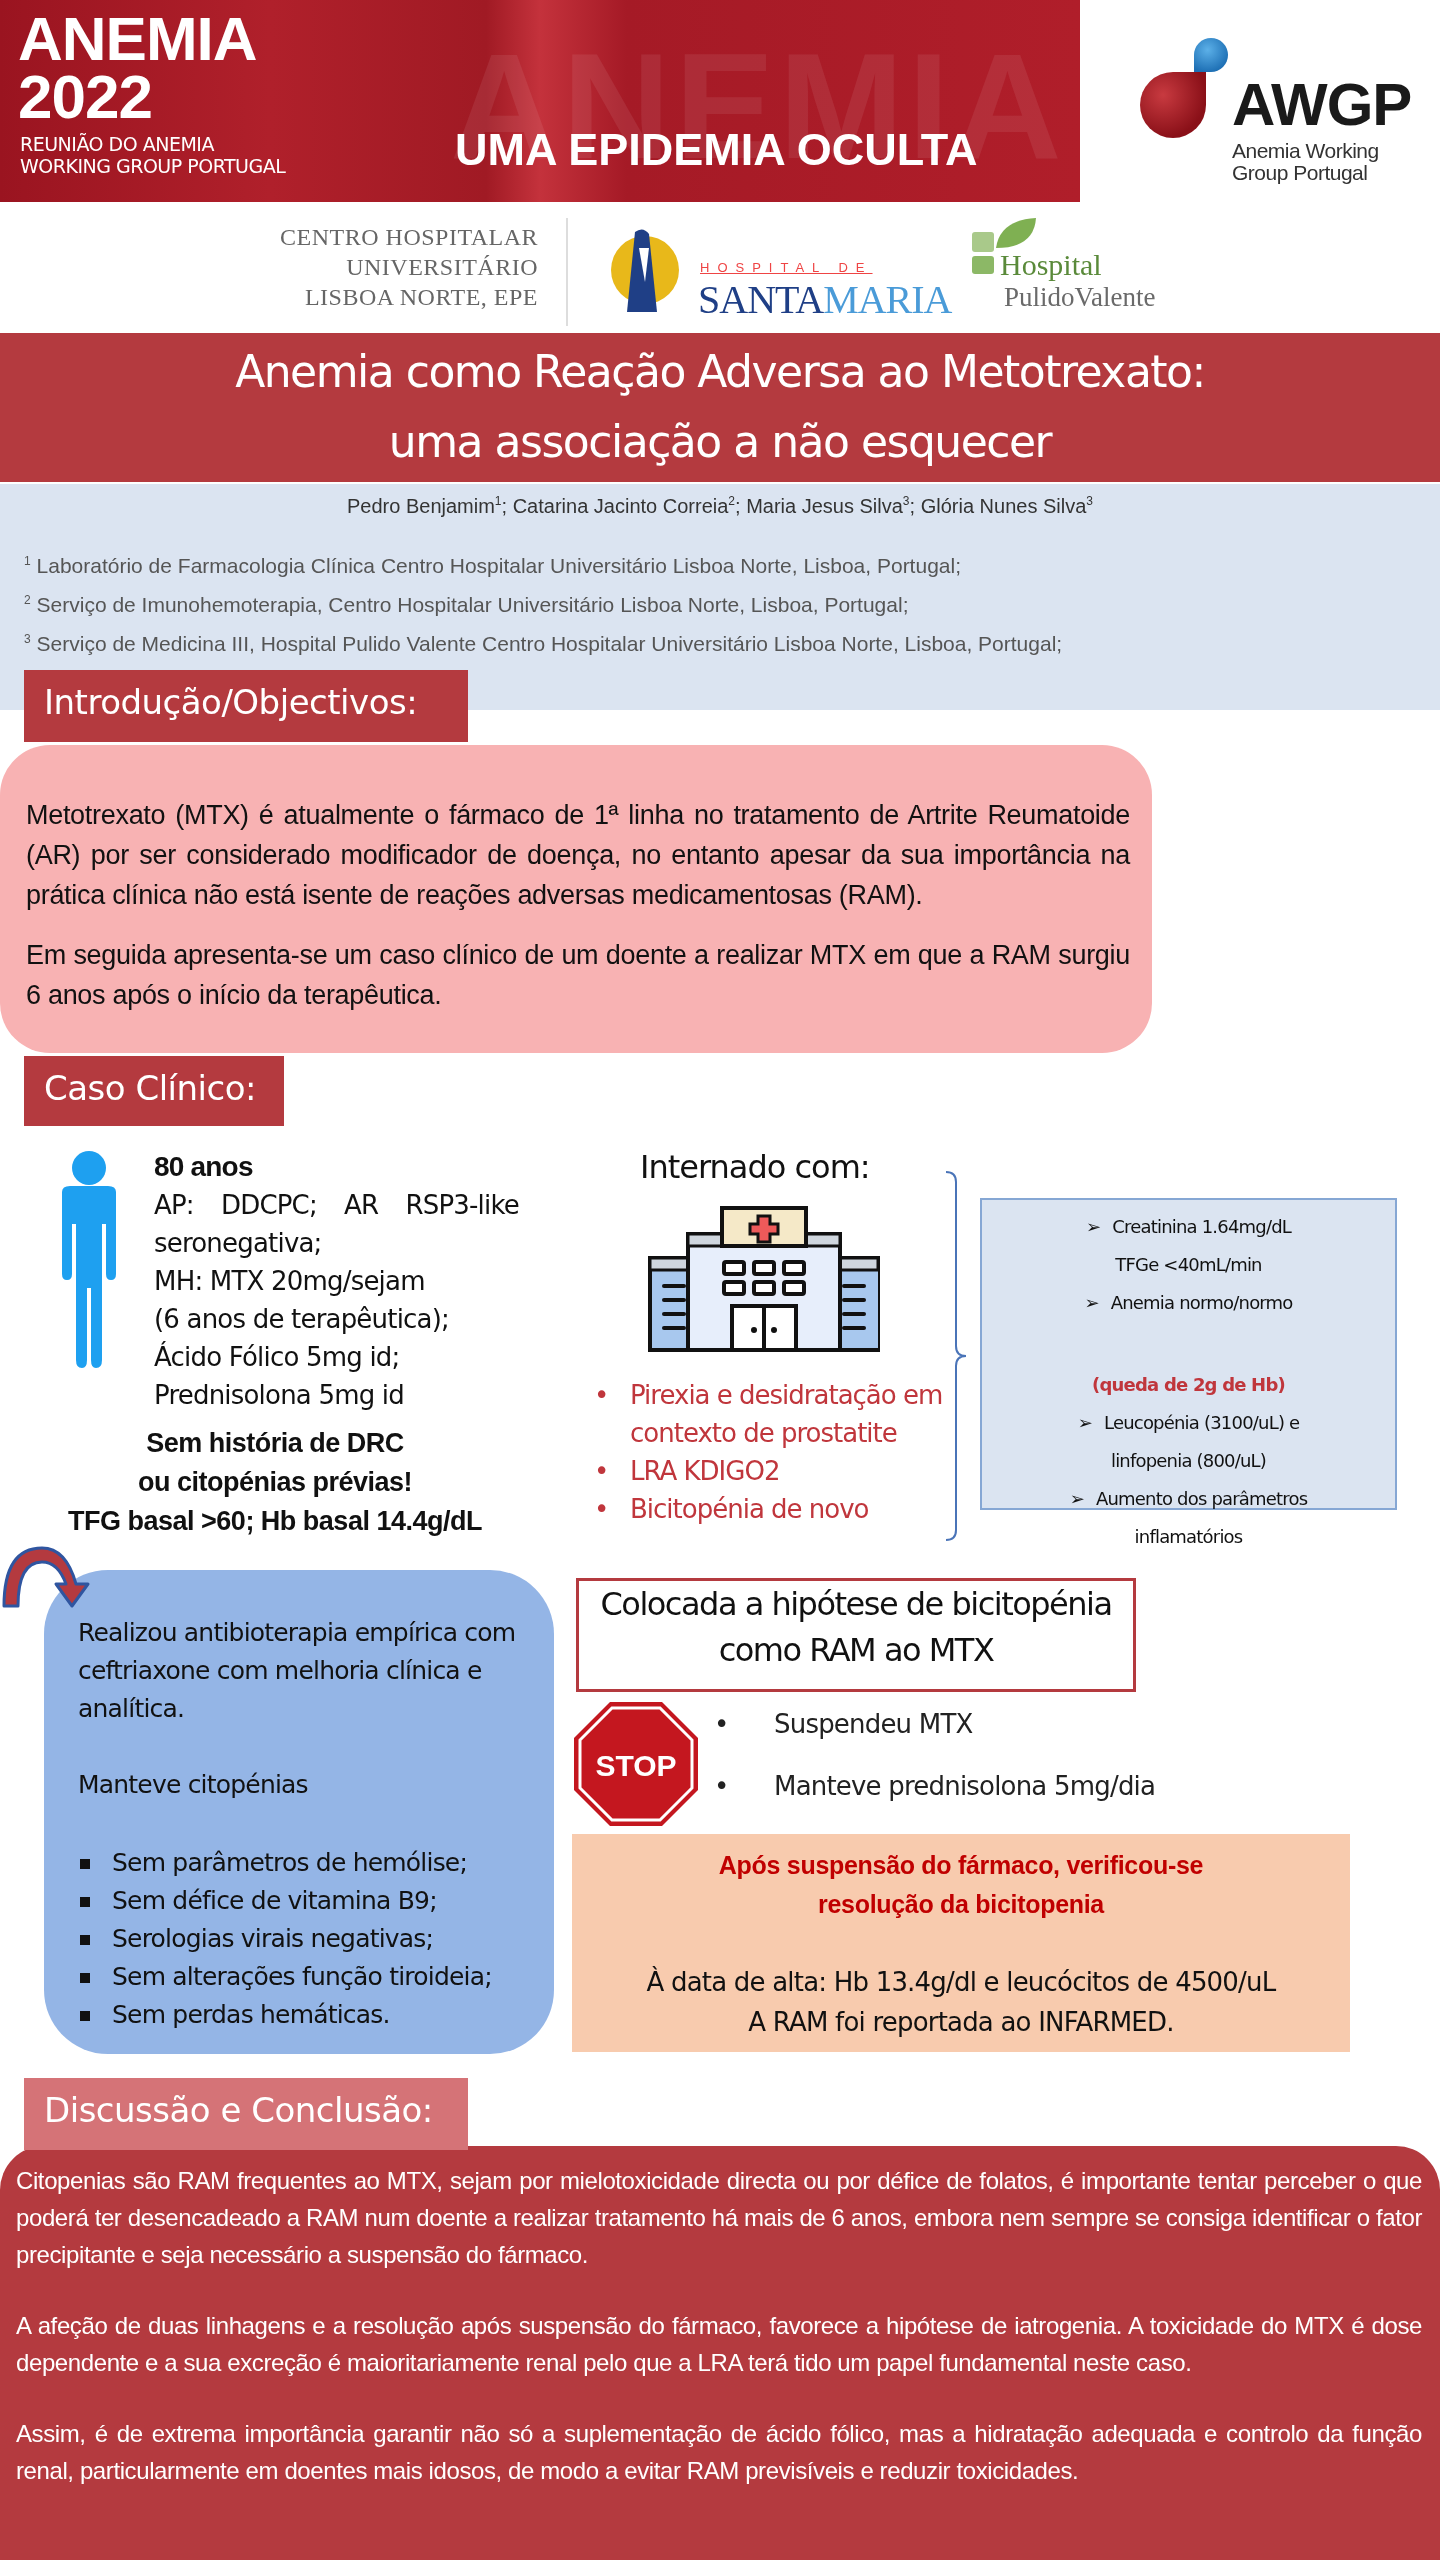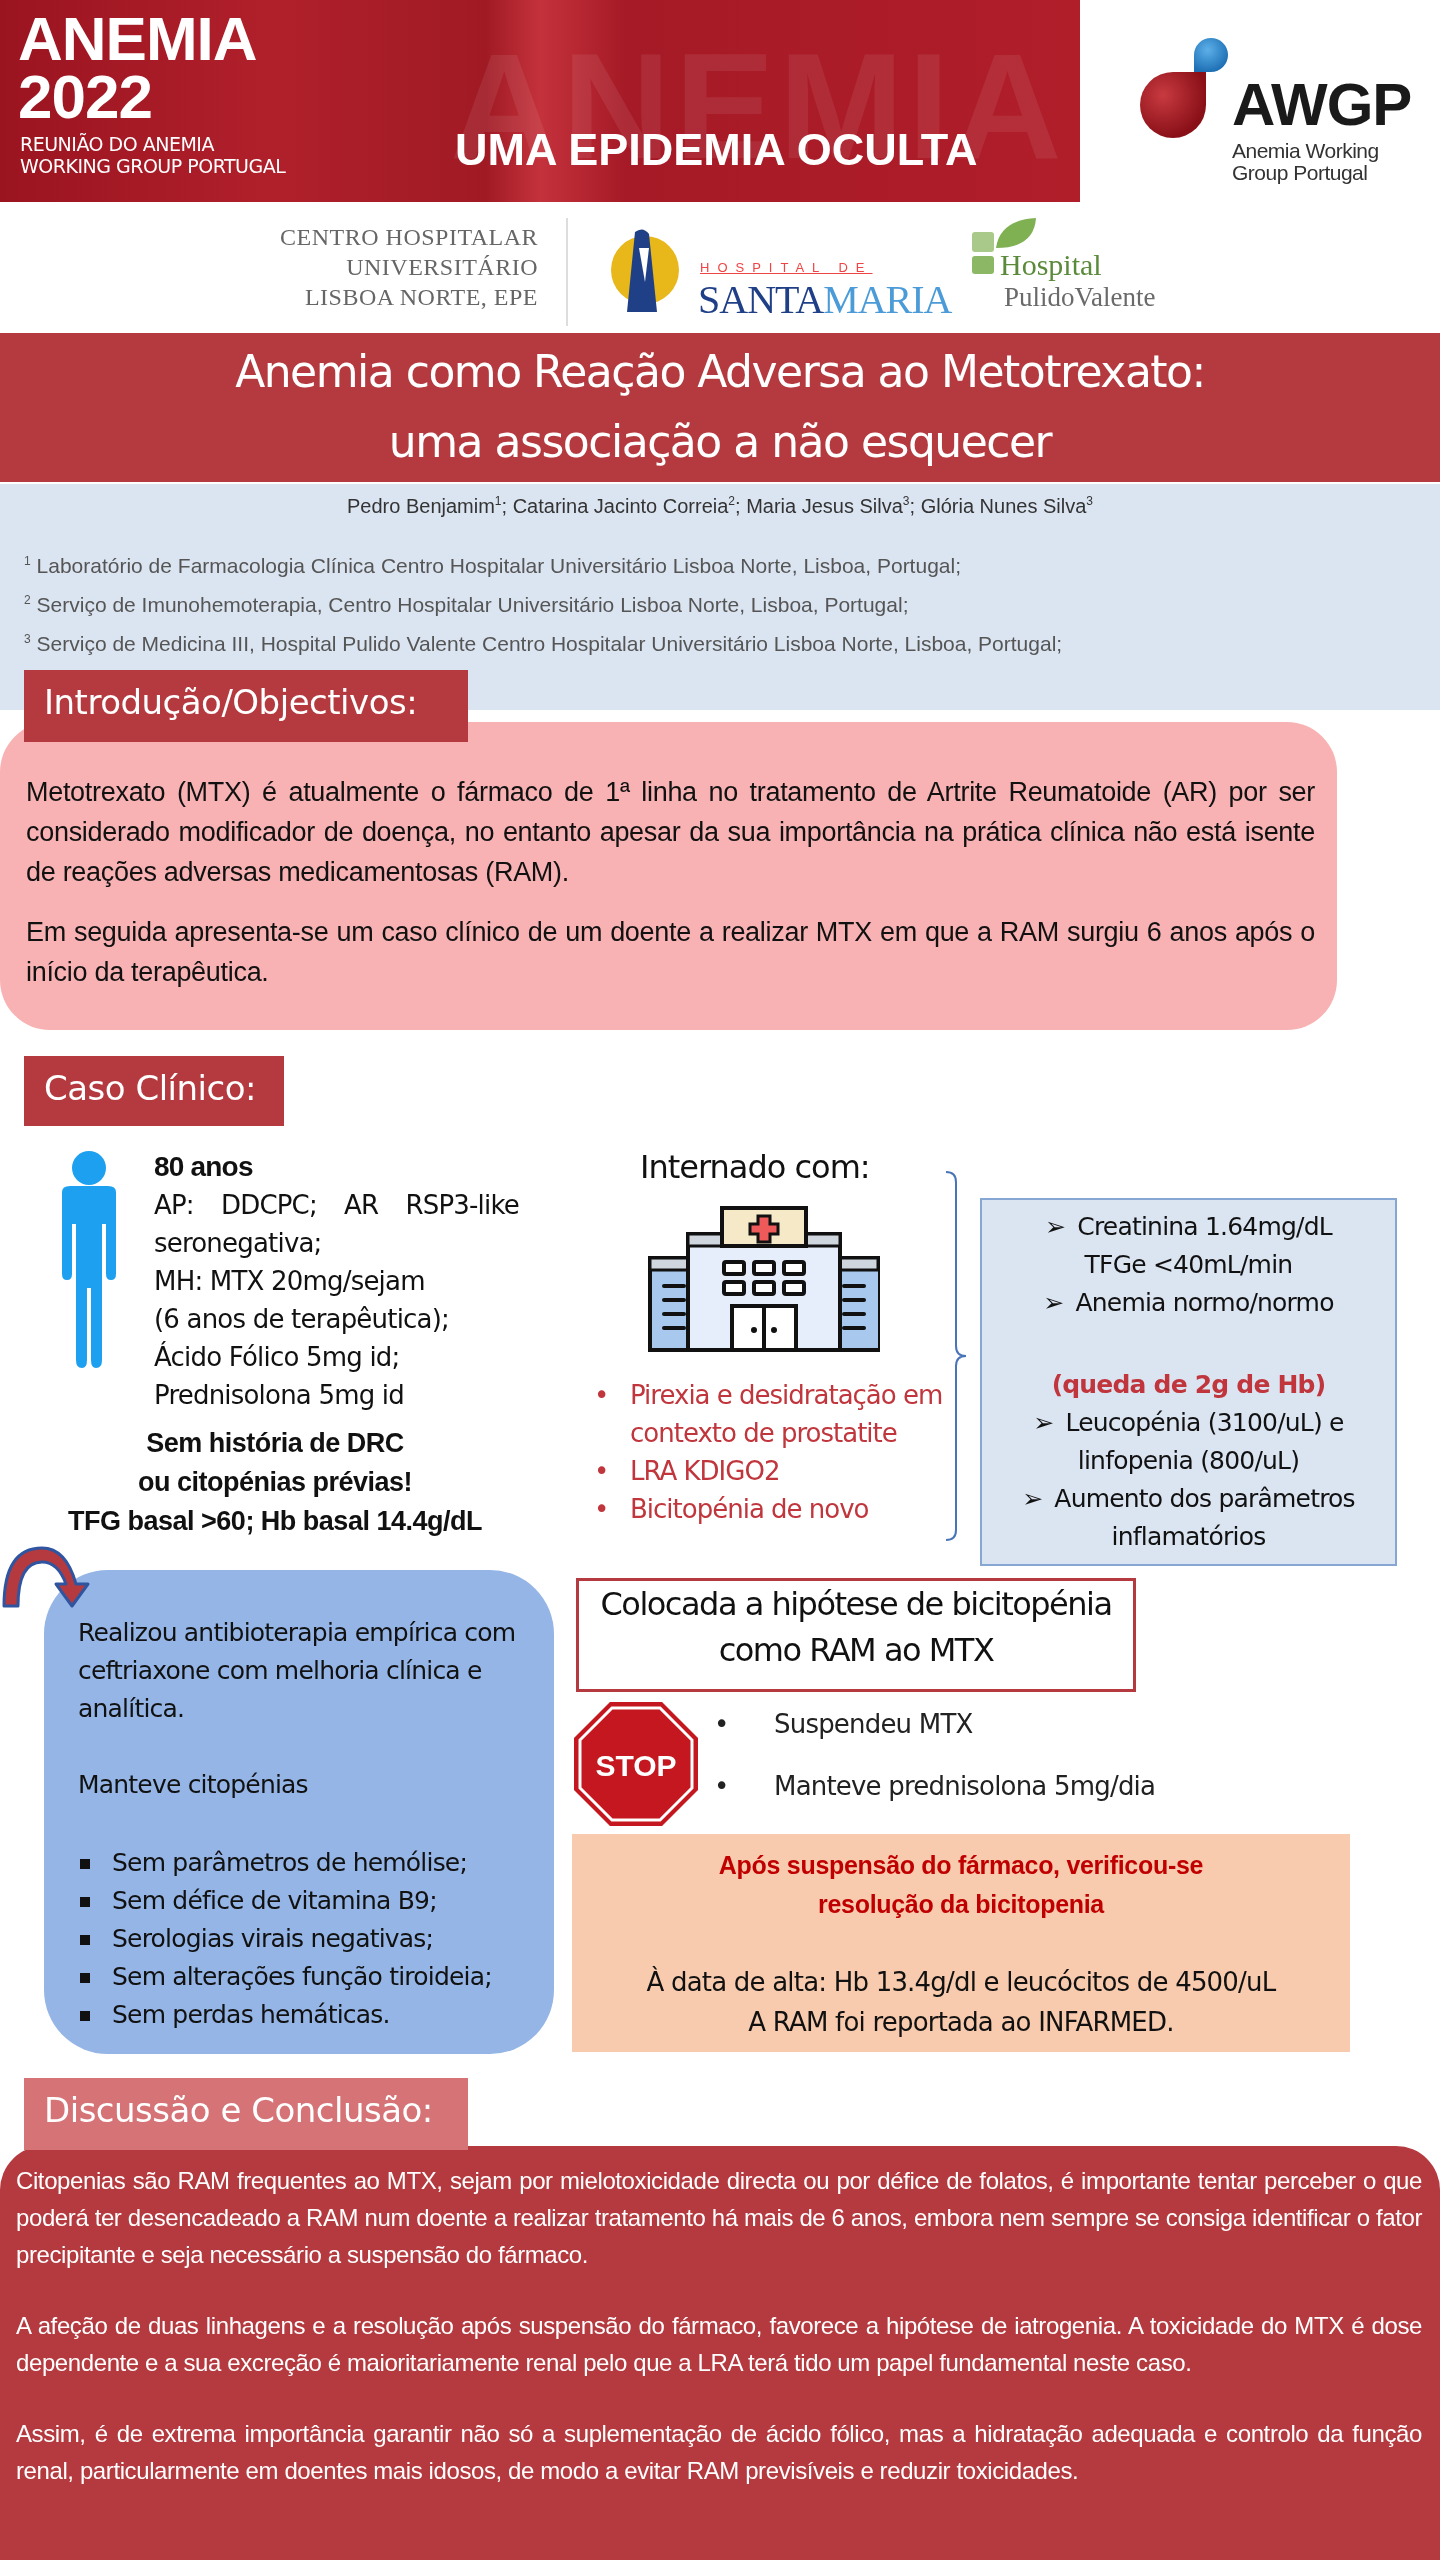--- a/index.html
+++ b/index.html
@@ -40,39 +40,39 @@
   .authors { position: absolute; left: 0; width: 100%; top: 10px; text-align: center; font-size: 20px; color: #333; font-family: "Liberation Sans", sans-serif; }
   .affils { position: absolute; left: 24px; top: 60px; font-size: 21px; line-height: 34px; color: #555; font-family: "Liberation Sans", sans-serif; }
   .affils sup, .authors sup { font-size: 12px; }
 
   
   .sec-head { background: #b43a3f; color: #fff; font-family: "DejaVu Sans", sans-serif; font-size: 34px; padding: 12px 20px; letter-spacing: -0.5px; }
   .sec-head.light { background: #d57377; }
 
   
   .intro-head { left: 24px; top: 670px; width: 444px; height: 72px; }
-  .intro-box { left: 0; top: 722px; width: 1337px; height: 308px; background: #f8b2b3; border-radius: 50px; padding: 32px 22px 0 26px; }
+  .intro-box { left: 0; top: 745px; width: 1152px; height: 308px; background: #f8b2b3; border-radius: 50px; padding: 32px 22px 0 26px; }
   .intro-box p { font-size: 27px; line-height: 40px; text-align: justify; font-family: "Liberation Sans", sans-serif; color: #111; letter-spacing: -0.3px; }
   .intro-box p + p { margin-top: 20px; }
 
   
   .case-head { left: 24px; top: 1056px; width: 260px; height: 70px; }
   .person { left: 56px; top: 1148px; width: 66px; height: 220px; }
   .case-text { left: 154px; top: 1148px; width: 365px; font-size: 26px; line-height: 38px; font-family: "DejaVu Sans", sans-serif; text-align: justify; color: #111; letter-spacing: -0.8px; }
   .case-text .age { font-weight: bold; font-family: "Liberation Sans", sans-serif; font-size: 28px; }
   .case-note { left: 60px; top: 1424px; width: 430px; text-align: center; font-weight: bold; font-size: 27px; line-height: 39px; font-family: "Liberation Sans", sans-serif; color: #111; letter-spacing: -0.5px; }
 
   .intern-title { left: 640px; top: 1148px; font-size: 32px; font-family: "DejaVu Sans", sans-serif; color: #111; letter-spacing: -1px; }
   .hospital-icon { left: 648px; top: 1206px; width: 232px; height: 146px; }
   .intern-list { left: 594px; top: 1376px; width: 370px; list-style: none; font-family: "DejaVu Sans", sans-serif; font-size: 26px; line-height: 38px; color: #c0363c; letter-spacing: -1px; }
   .intern-list li { position: relative; padding-left: 36px; }
   .intern-list li::before { content: "•"; position: absolute; left: 0; top: 0; }
   .brace { left: 940px; top: 1170px; width: 40px; height: 372px; }
 
-  .lab-box { left: 980px; top: 1198px; width: 417px; height: 368px; background: #dbe4f1; border: 2px solid #86a7d4; padding: 8px 4px 0; font-family: "DejaVu Sans", sans-serif; font-size: 25px; line-height: 38px; text-align: center; color: #111; letter-spacing: -0.8px; }
+  .lab-box { left: 980px; top: 1198px; width: 417px; height: 312px; background: #dbe4f1; border: 2px solid #86a7d4; padding: 8px 4px 0; font-family: "DejaVu Sans", sans-serif; font-size: 18px; line-height: 38px; text-align: center; color: #111; letter-spacing: -0.8px; }
   .lab-box .red { color: #c0363c; font-weight: bold; margin-top: 44px; }
   .arrow-b { display: inline-block; margin-right: 12px; }
 
   
   .curve-arrow { left: 0; top: 1540px; width: 100px; height: 72px; }
 
   
   .blue-box { left: 44px; top: 1570px; width: 510px; height: 484px; background: #94b5e6; border-radius: 64px; padding: 44px 20px 0 34px; font-family: "DejaVu Sans", sans-serif; font-size: 25px; line-height: 38px; color: #111; letter-spacing: -0.8px; }
   .blue-box p { margin-bottom: 38px; }
   .blue-box ul { list-style: none; margin-top: 40px; }

